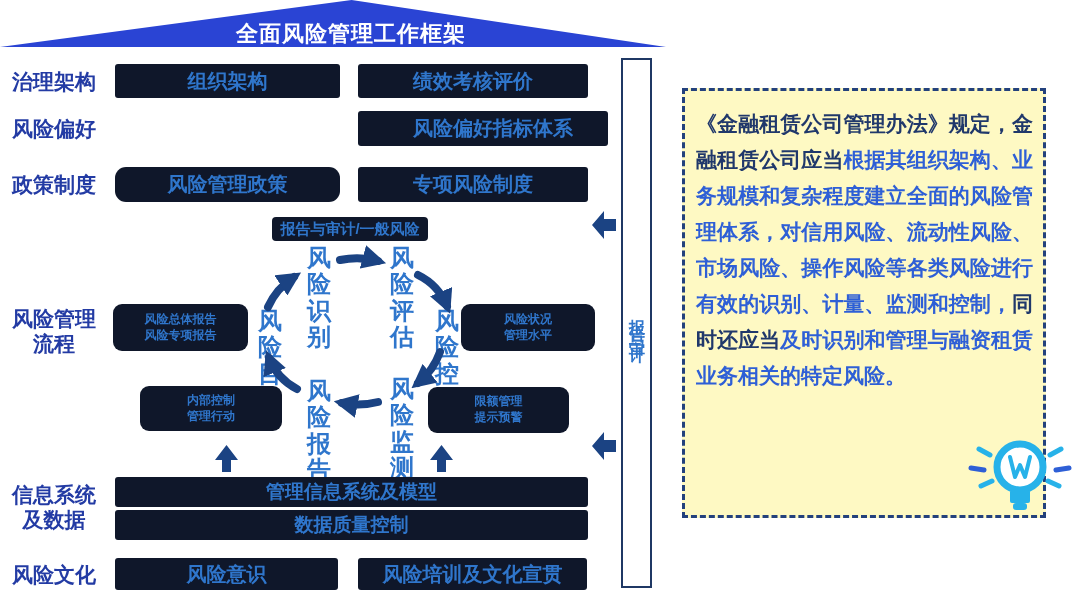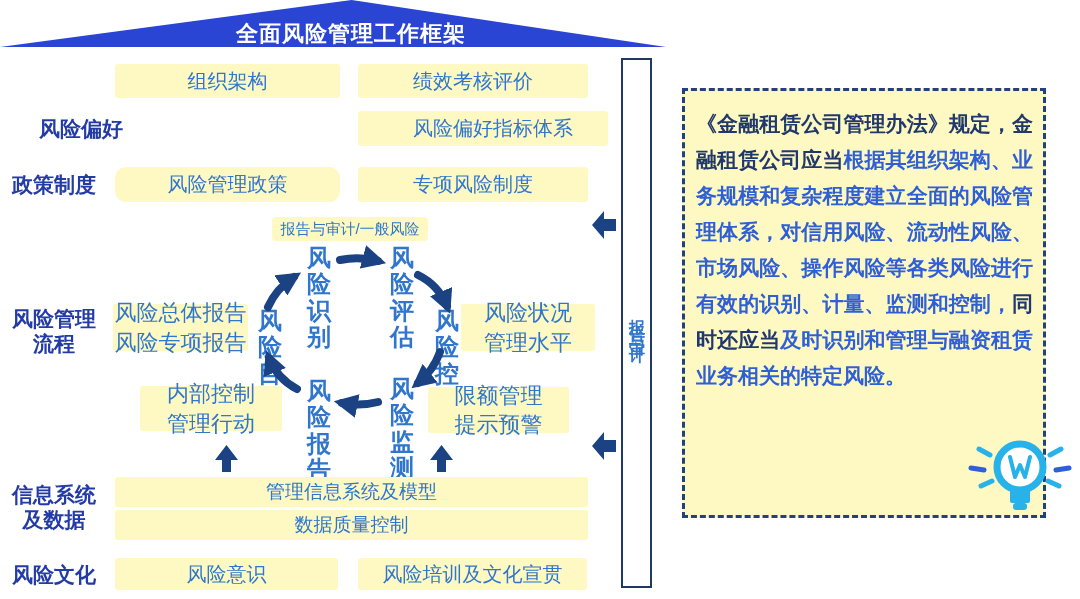--- a/index.html
+++ b/index.html
@@ -14,28 +14,28 @@
   }
   .roof-title{
     position:absolute;left:36px;top:19px;width:630px;text-align:center;
     color:#ffffff;font-size:22px;font-weight:700;letter-spacing:1px;
   }
   .lbl{
     position:absolute;left:0;width:108px;text-align:center;color:#233ba4;
     font-weight:700;font-size:21px;line-height:1.18;white-space:pre-line;
   }
   .lbox{
-    position:absolute;background:#fef9c3;color:#2f76cc;font-weight:400;
+    position:absolute;background:#0f172a;color:#2f76cc;font-weight:700;
     display:flex;align-items:center;justify-content:center;border-radius:3px;
     font-size:20px;text-align:center;
   }
   .wbox{font-size:19px;}
   .sbox{font-size:15px;border-radius:4px;}
   .rbox{
-    border-radius:2px;font-size:22px;line-height:1.32;white-space:pre-line;
+    border-radius:9px;font-size:12px;line-height:1.32;white-space:pre-line;
   }
   .cyc{
     position:absolute;width:46px;text-align:center;color:#2f76cc;font-weight:700;
     font-size:24px;line-height:1.1;white-space:pre-line;
   }
   .arrow-layer{position:absolute;left:0;top:0;width:1080px;height:599px;}
   .audit{
     position:absolute;left:621px;top:58px;width:27px;height:526px;background:#ffffff;
     border:2px solid #1f3864;display:flex;align-items:center;justify-content:center;
   }
@@ -53,21 +53,22 @@
   .bulb{position:absolute;left:962px;top:437px;}
 </style>
 </head>
 <body>
 
 <div class="stage">
 
   <div class="roof"></div>
   <div class="roof-title">全面风险管理工作框架</div>
 
-  <div class="lbl" style="top:117px;padding-left:27px;">风险偏好</div>
+  <div class="lbl" style="top:70px;">治理架构</div>
+  <div class="lbl" style="top:117px;">风险偏好</div>
   <div class="lbl" style="top:173px;">政策制度</div>
   <div class="lbl" style="top:307px;">风险管理
 流程</div>
   <div class="lbl" style="top:483px;">信息系统
 及数据</div>
   <div class="lbl" style="top:563px;">风险文化</div>
 
   <div class="lbox" style="left:115px;top:64px;width:225px;height:34px;">组织架构</div>
   <div class="lbox" style="left:358px;top:64px;width:230px;height:34px;">绩效考核评价</div>
   <div class="lbox" style="left:358px;top:111px;width:230px;height:35px;padding-left:20px;">风险偏好指标体系</div>

